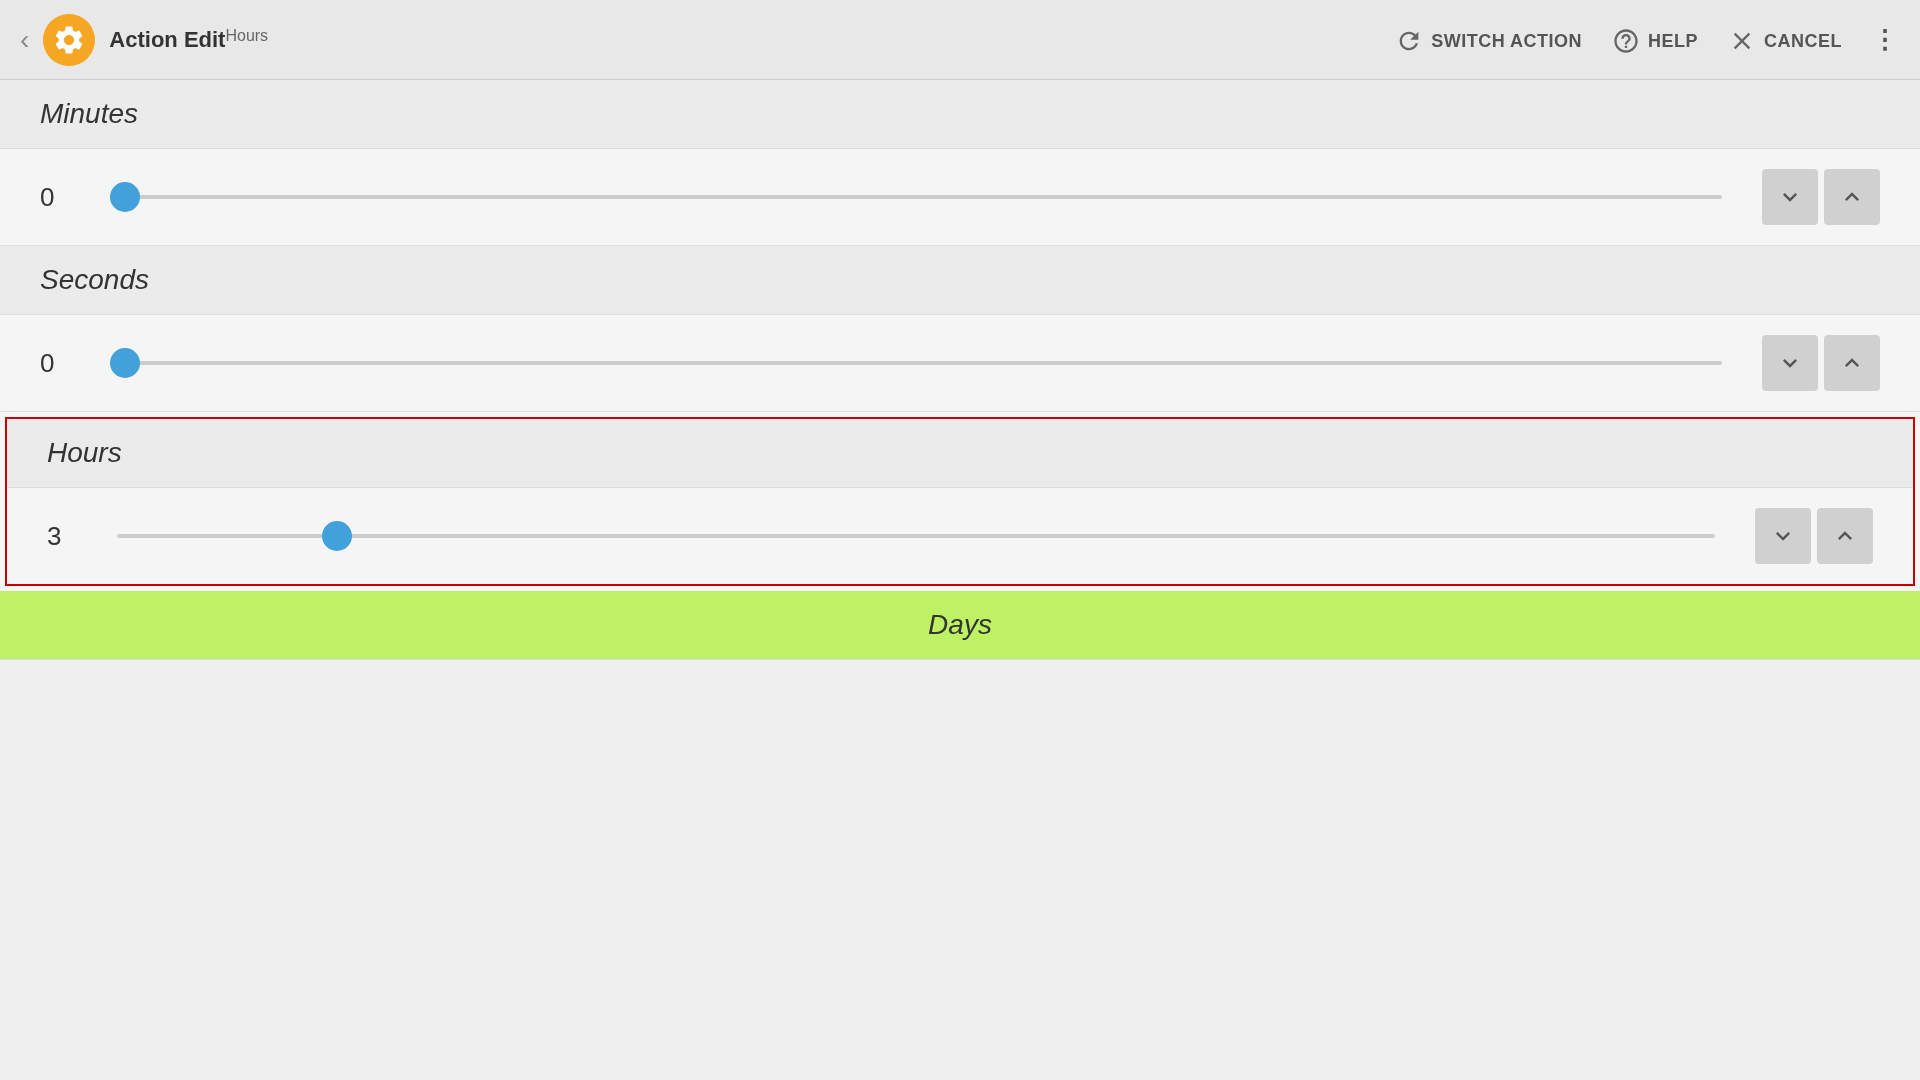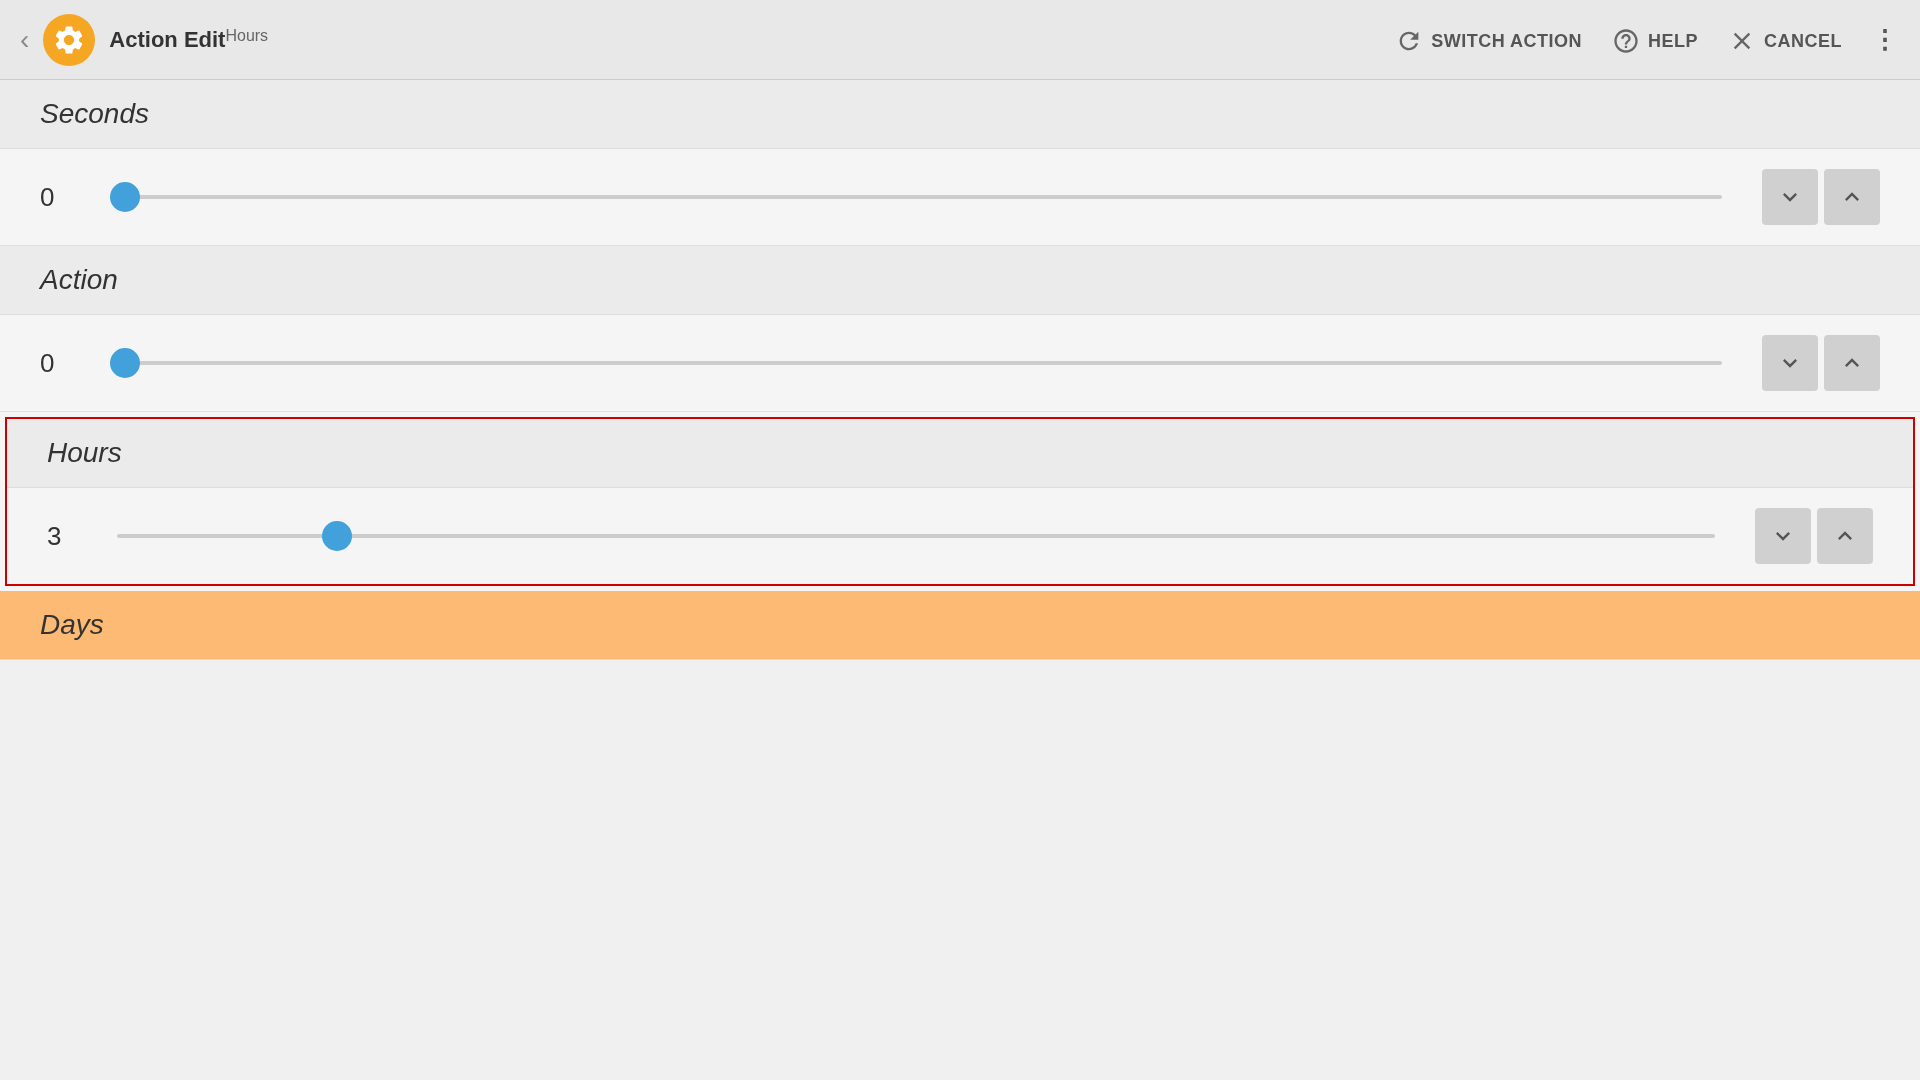--- a/index.html
+++ b/index.html
@@ -184,21 +184,22 @@
       background: #ebebeb;
       border-bottom: 1px solid #ddd;
     }
 
     .hours-section .slider-row {
       border-bottom: none;
     }
 
     
     .days-section .section-header {
-      background: #fdba74;
+      background: #bef264;
+      text-align: center;
     }
 
     input[type="range"] {
       -webkit-appearance: none;
       appearance: none;
       width: 100%;
       height: 4px;
       background: #ccc;
       border-radius: 2px;
       outline: none;
@@ -264,21 +265,21 @@
       <span>CANCEL</span>
     </div>
     <span class="more-icon">⋮</span>
   </div>
 </div>
 
 <div class="content">
 
   <div class="section">
     <div class="section-header">
-      <span class="section-label">Seconds</span>
+      <span class="section-label">Minutes</span>
     </div>
     <div class="slider-row">
       <span class="slider-value">0</span>
       <div class="slider-container">
         <input type="range" min="0" max="59" value="0" class="slider-filled" style="--fill-pct: 0%;">
       </div>
       <div class="btn-group">
         <button class="chevron-btn">
           <svg viewBox="0 0 24 24">
             <path d="M7.41 8.59L12 13.17l4.59-4.58L18 10l-6 6-6-6 1.41-1.41z"></path>
@@ -288,21 +289,21 @@
           <svg viewBox="0 0 24 24">
             <path d="M7.41 15.41L12 10.83l4.59 4.58L18 14l-6-6-6 6 1.41 1.41z"></path>
           </svg>
         </button>
       </div>
     </div>
   </div>
 
   <div class="section">
     <div class="section-header">
-      <span class="section-label">Action</span>
+      <span class="section-label">Seconds</span>
     </div>
     <div class="slider-row">
       <span class="slider-value">0</span>
       <div class="slider-container">
         <input type="range" min="0" max="59" value="0" class="slider-filled" style="--fill-pct: 0%;">
       </div>
       <div class="btn-group">
         <button class="chevron-btn">
           <svg viewBox="0 0 24 24">
             <path d="M7.41 8.59L12 13.17l4.59-4.58L18 10l-6 6-6-6 1.41-1.41z"></path>

